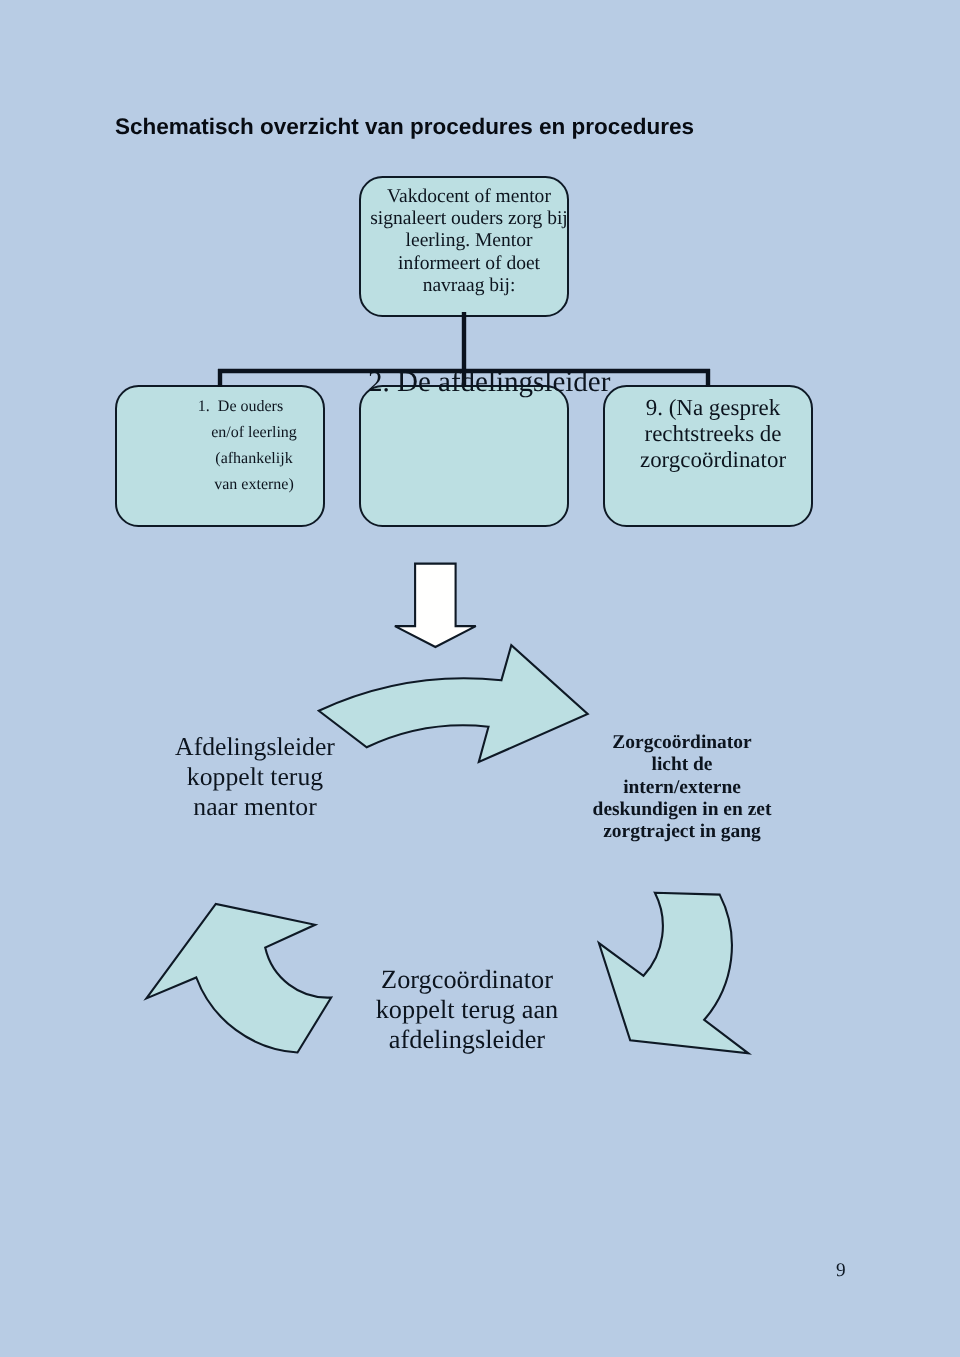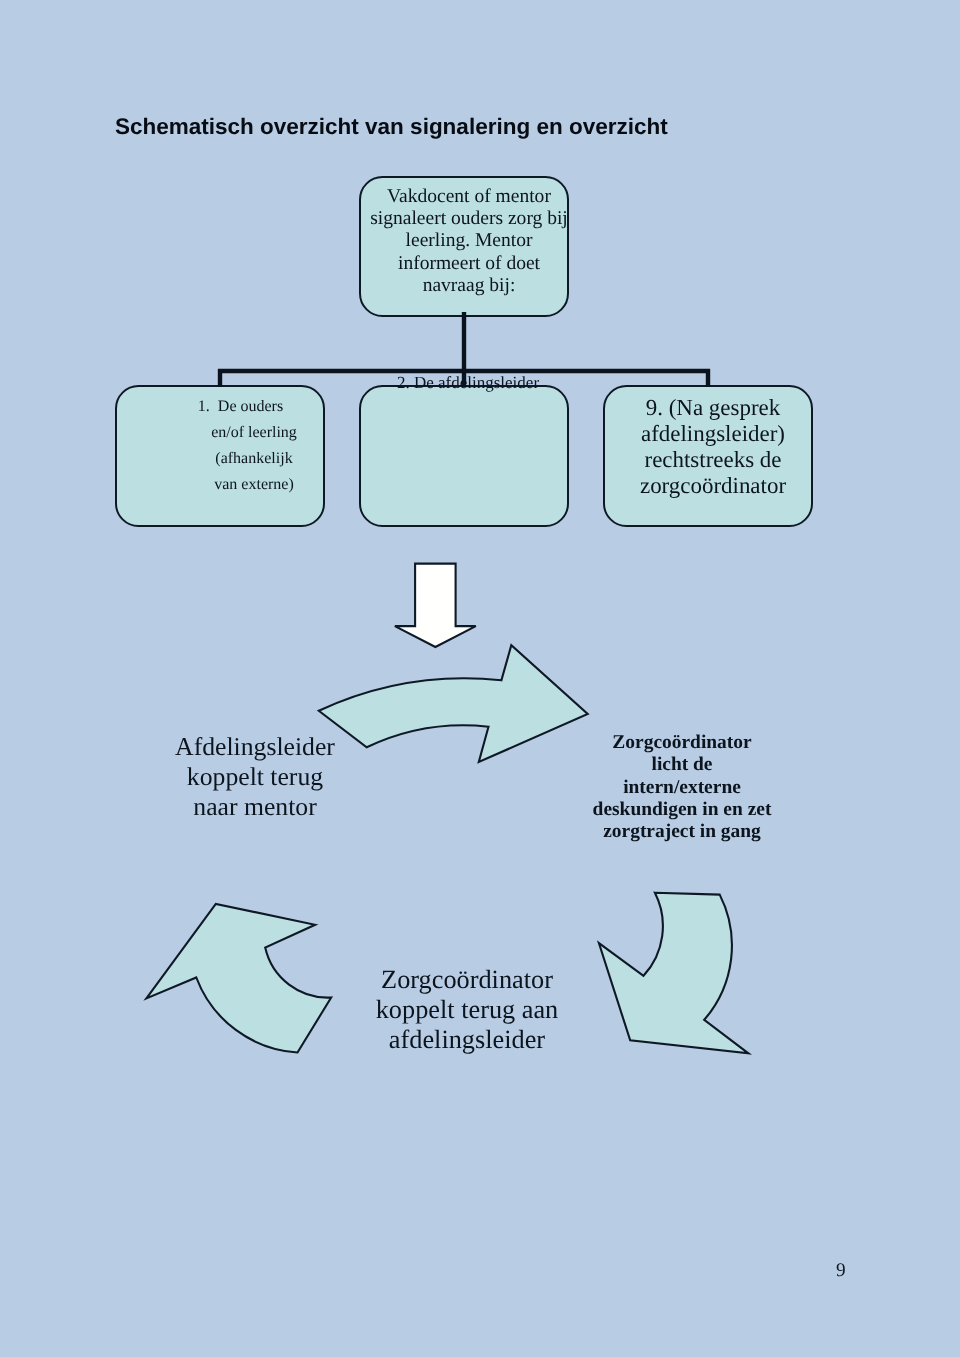--- a/index.html
+++ b/index.html
@@ -16,36 +16,36 @@
   #box1{left:114.5px;top:384.5px;width:210.5px;height:142px;}
   #box2{left:358.5px;top:384.5px;width:210.5px;height:142px;}
   #box3{left:602.5px;top:384.5px;width:210.5px;height:142px;}
 
   .txt{position:absolute;text-align:center;color:#0c141e;white-space:pre;}
   .txt span{display:block;padding-left:10px;}
 
   #t-top{left:359px;top:185.5px;width:210px;font-size:19.55px;line-height:22.47px;}
   #t-b1{left:144px;top:394px;width:210px;font-size:16px;line-height:25.9px;}
   #t-b1 span:first-child{margin-right:27px;}
-  #t-b2{left:358px;top:370px;width:210px;font-size:17px;line-height:25.9px;font-family:Liberation Serif, serif;}
+  #t-b2{left:358px;top:370px;width:210px;font-size:29px;line-height:25.9px;font-family:Liberation Serif, serif;}
   #t-b3{left:603px;top:395px;width:210px;font-size:22.95px;line-height:25.9px;}
 
   #lbl-afd{left:140px;top:732px;width:220px;font-size:25.7px;line-height:30.15px;}
   #lbl-zorg{left:567px;top:732px;width:220px;font-size:19.45px;line-height:22.3px;font-weight:bold;}
   #lbl-zk{left:342px;top:965px;width:240px;font-size:26.3px;line-height:30.15px;}
 
   #pageno{position:absolute;left:836px;top:1260px;font-size:19.3px;color:#0e1925;}
   svg.layer{position:absolute;left:0;top:0;width:960px;height:1357px;}
 </style>
 </head>
 <body>
 
 <div class="page">
 
-  <div id="title">Schematisch overzicht van signalering en overzicht</div>
+  <div id="title">Schematisch overzicht van procedures en procedures</div>
 
   <div class="box" id="box-top"></div>
   <div class="box" id="box1"></div>
   <div class="box" id="box2"></div>
   <div class="box" id="box3"></div>
 
   <svg class="layer" viewBox="0 0 960 1357">
     <g stroke="#0a121d" stroke-width="4.4" fill="none" stroke-linecap="butt">
       <path d="M464,312 L464,387"></path>
       <path d="M218,371 L710,371"></path>
@@ -54,20 +54,20 @@
     </g>
     <path d="M415.1,563.6 L455.6,563.6 L455.6,626.1 L475.8,626.1 L435.4,647 L394.9,626.1 L415.1,626.1 Z" fill="#fffffe" stroke="#0e1925" stroke-width="2.1" stroke-linejoin="miter"></path>
     <path d="M318.8,710.8 A346.5,346.5 0 0 1 501.4,680.3 L511.3,645.2 L587.7,714 L478.8,762 L488.5,726.7 A226.2,226.2 0 0 0 366.7,747.3 Z" fill="#bcdfe2" stroke="#0e1925" stroke-width="2.1" stroke-linejoin="miter"></path>
     <path d="M146.4,998.4 L215.8,903.9 L315.1,924.8 L265.2,947.5 A64.1,64.1 0 0 0 331.2,997.5 L297.5,1052.5 A115.9,115.9 0 0 1 196.3,977.5 Z" fill="#bcdfe2" stroke="#0e1925" stroke-width="2.1" stroke-linejoin="miter"></path>
     <path d="M654.9,892.7 L719.7,894.6 A113,113 0 0 1 704.2,1019.8 L748.4,1053.4 L630.2,1040.3 L598.9,943.1 L643.5,975.8 A73.6,73.6 0 0 0 654.9,892.7 Z" fill="#bcdfe2" stroke="#0e1925" stroke-width="2.1" stroke-linejoin="miter"></path>
   </svg>
 
   <div class="txt" id="t-top"><span>Vakdocent of mentor</span><span>signaleert ouders zorg bij</span><span>leerling. Mentor</span><span>informeert of doet</span><span>navraag bij:</span></div>
   <div class="txt" id="t-b1"><span>1.  De ouders</span><span>en/of leerling</span><span>(afhankelijk</span><span>van externe)</span></div>
   <div class="txt" id="t-b2"><span>2. De afdelingsleider</span></div>
-  <div class="txt" id="t-b3"><span>9. (Na gesprek</span><span>afdelingsleider)</span><span>rechtstreeks de</span><span>zorgcoördinator</span></div>
+  <div class="txt" id="t-b3"><span>9. (Na gesprek</span><span>rechtstreeks de</span><span>zorgcoördinator</span></div>
 
   <div class="txt" id="lbl-afd"><span>Afdelingsleider</span><span>koppelt terug</span><span>naar mentor</span></div>
   <div class="txt" id="lbl-zorg"><span>Zorgcoördinator</span><span>licht de</span><span>intern/externe</span><span>deskundigen in en zet</span><span>zorgtraject in gang</span></div>
   <div class="txt" id="lbl-zk"><span>Zorgcoördinator</span><span>koppelt terug aan</span><span>afdelingsleider</span></div>
 
   <div id="pageno">9</div>
 </div>
 
 </body></html>

